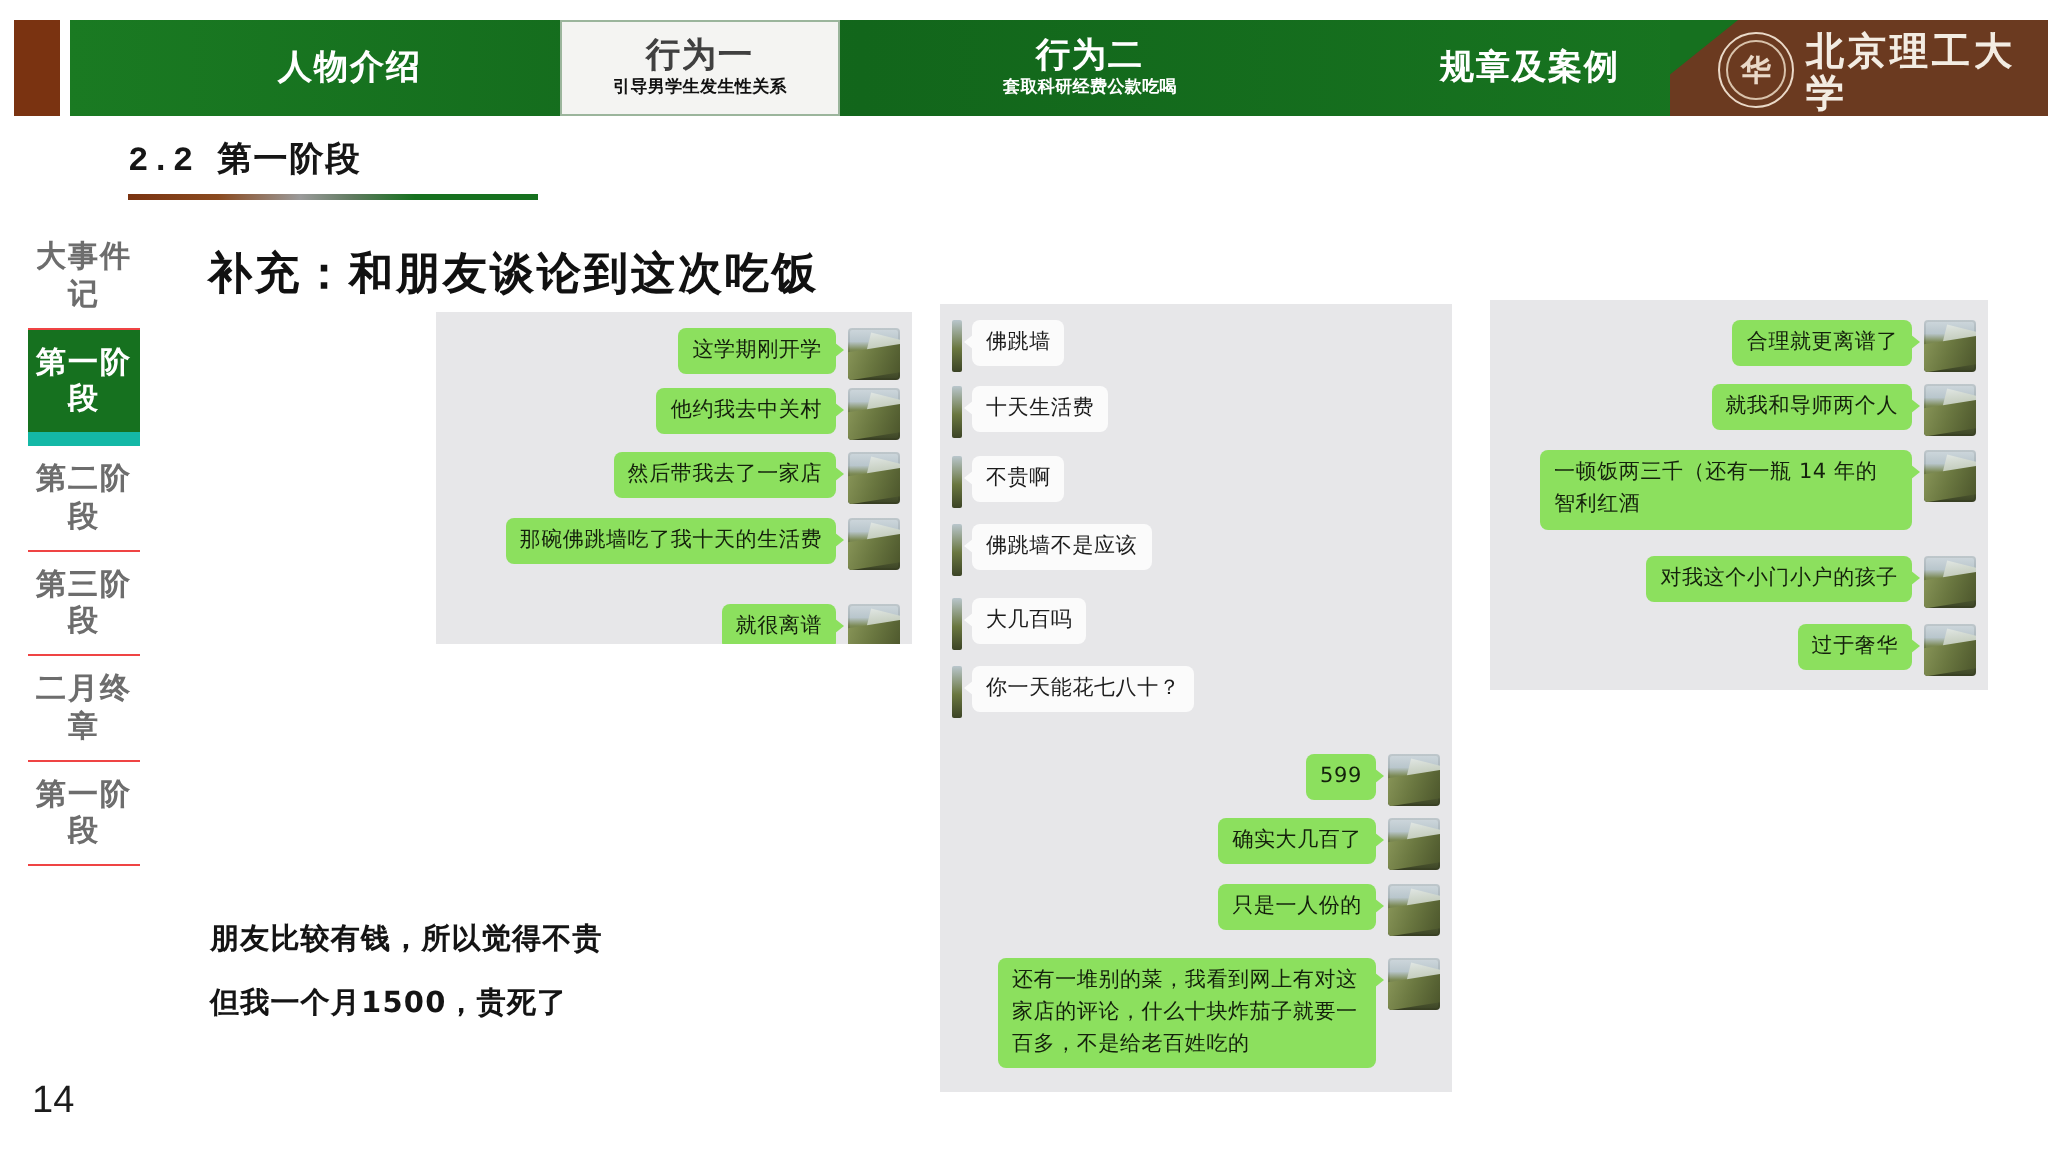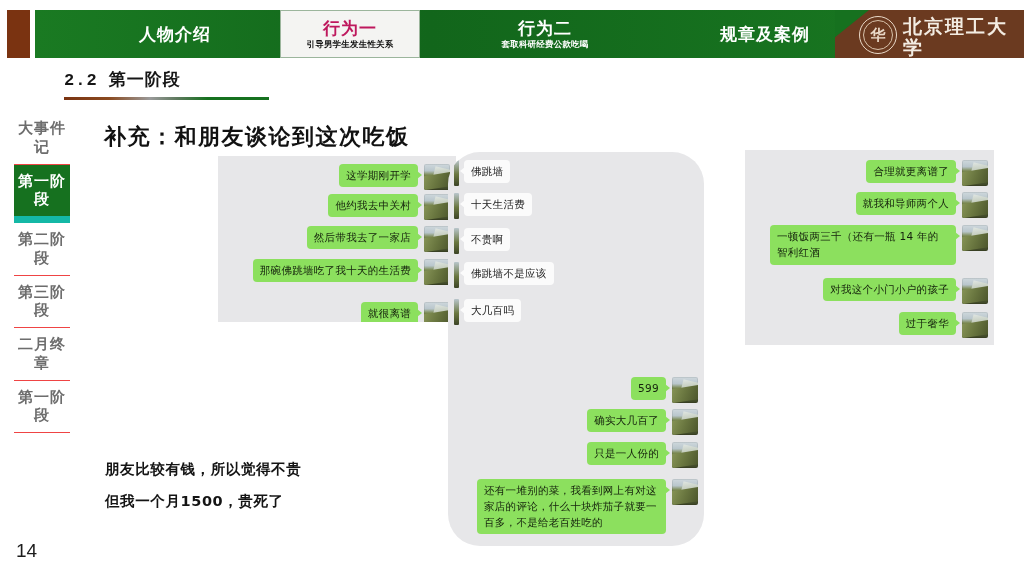--- a/index.html
+++ b/index.html
@@ -27,21 +27,21 @@
     display:flex;flex-direction:column;align-items:center;justify-content:center;
     color:#ffffff;text-align:center;
   }
   .nav-item .nv-main{font-size:17px;font-weight:bold;letter-spacing:1px;line-height:1.1;}
   .nav-item .nv-sub{font-size:8.5px;font-weight:bold;line-height:1.2;margin-top:2px;letter-spacing:0.2px;}
   .nav-item.active{
     background:#f4f4f2;color:#111111;
     border:1px solid #9bb59c;
     box-sizing:border-box;
   }
-  .nav-item.active .nv-main{color:#be185d;}
+  .nav-item.active .nv-main{color:#404040;}
   .nav-item.active .nv-sub{color:#111;}
 
   #nav0{left:45px;width:190px;}
   #nav1{left:245px;width:140px;}
   #nav2{left:400px;width:220px;}
   #nav3{left:630px;width:200px;}
 
   
   .logo-zone{
     position:absolute;left:835px;top:10px;width:189px;height:48px;
@@ -97,21 +97,21 @@
     background:#16711f;color:#ffffff;border-bottom:7px solid #14b8a6;
   }
   #pagenum{
     position:absolute;left:16px;top:540px;
     font-size:19px;color:#1c1c1c;font-family:"Liberation Sans",sans-serif;
   }
 
   
   .chat-panel{position:absolute;background:#e7e7e9;overflow:hidden;}
   #panel1{left:218px;top:156px;width:238px;height:166px;}
-  #panel2{left:448px;top:152px;width:256px;height:394px;border-radius:32px;}
+  #panel2{left:470px;top:152px;width:256px;height:394px;}
   #panel3{left:745px;top:150px;width:249px;height:195px;}
 
   .row{position:absolute;display:flex;align-items:flex-start;}
   .row.right{justify-content:flex-end;}
 
   .bubble{
     position:relative;
     background:#8ae05c;
     border-radius:4px;
     padding:4px 7px;
@@ -255,20 +255,24 @@
       <div class="bubble white">不贵啊</div>
     </div>
     <div class="row left" style="left: 6px; right: 6px; width: calc(100% - 12px); top: 110px;">
       <div class="avatar-sliver"></div>
       <div class="bubble white">佛跳墙不是应该</div>
     </div>
     <div class="row left" style="left: 6px; right: 6px; width: calc(100% - 12px); top: 147px;">
       <div class="avatar-sliver"></div>
       <div class="bubble white">大几百吗</div>
     </div>
+    <div class="row left" style="left: 6px; right: 6px; width: calc(100% - 12px); top: 181px;">
+      <div class="avatar-sliver"></div>
+      <div class="bubble white">你一天能花七八十？</div>
+    </div>
     <div class="row right" style="left: 6px; right: 6px; width: calc(100% - 12px); top: 225px;">
       <div class="bubble green">599</div>
       <div class="avatar"></div>
     </div>
     <div class="row right" style="left: 6px; right: 6px; width: calc(100% - 12px); top: 257px; justify-content: flex-end;">
       <div class="bubble green">确实大几百了</div>
       <div class="avatar"></div>
     </div>
     <div class="row right" style="left: 6px; right: 6px; width: calc(100% - 12px); top: 290px;">
       <div class="bubble green">只是一人份的</div>

